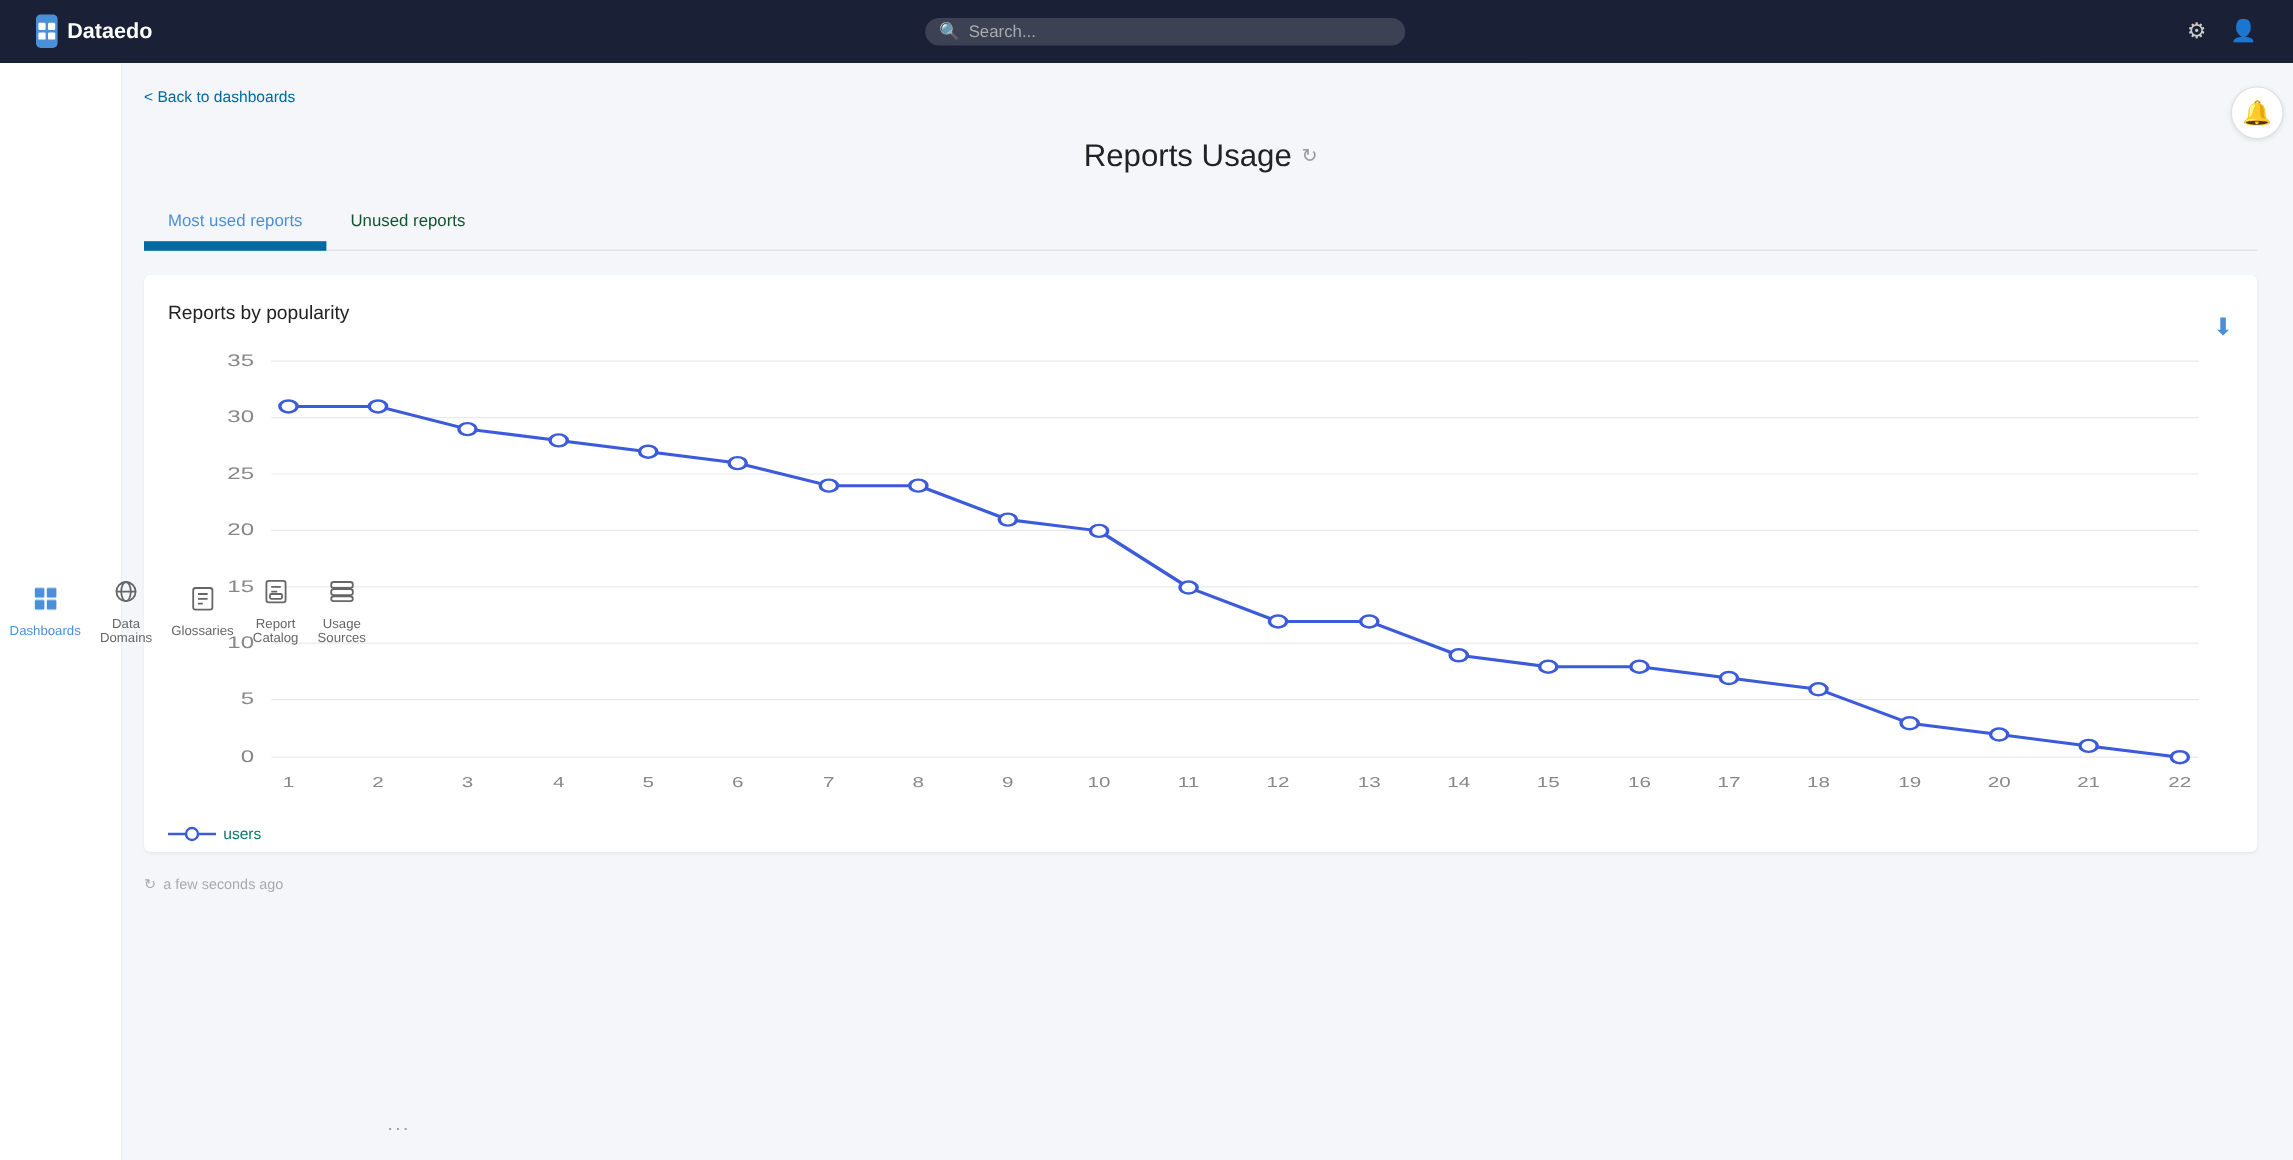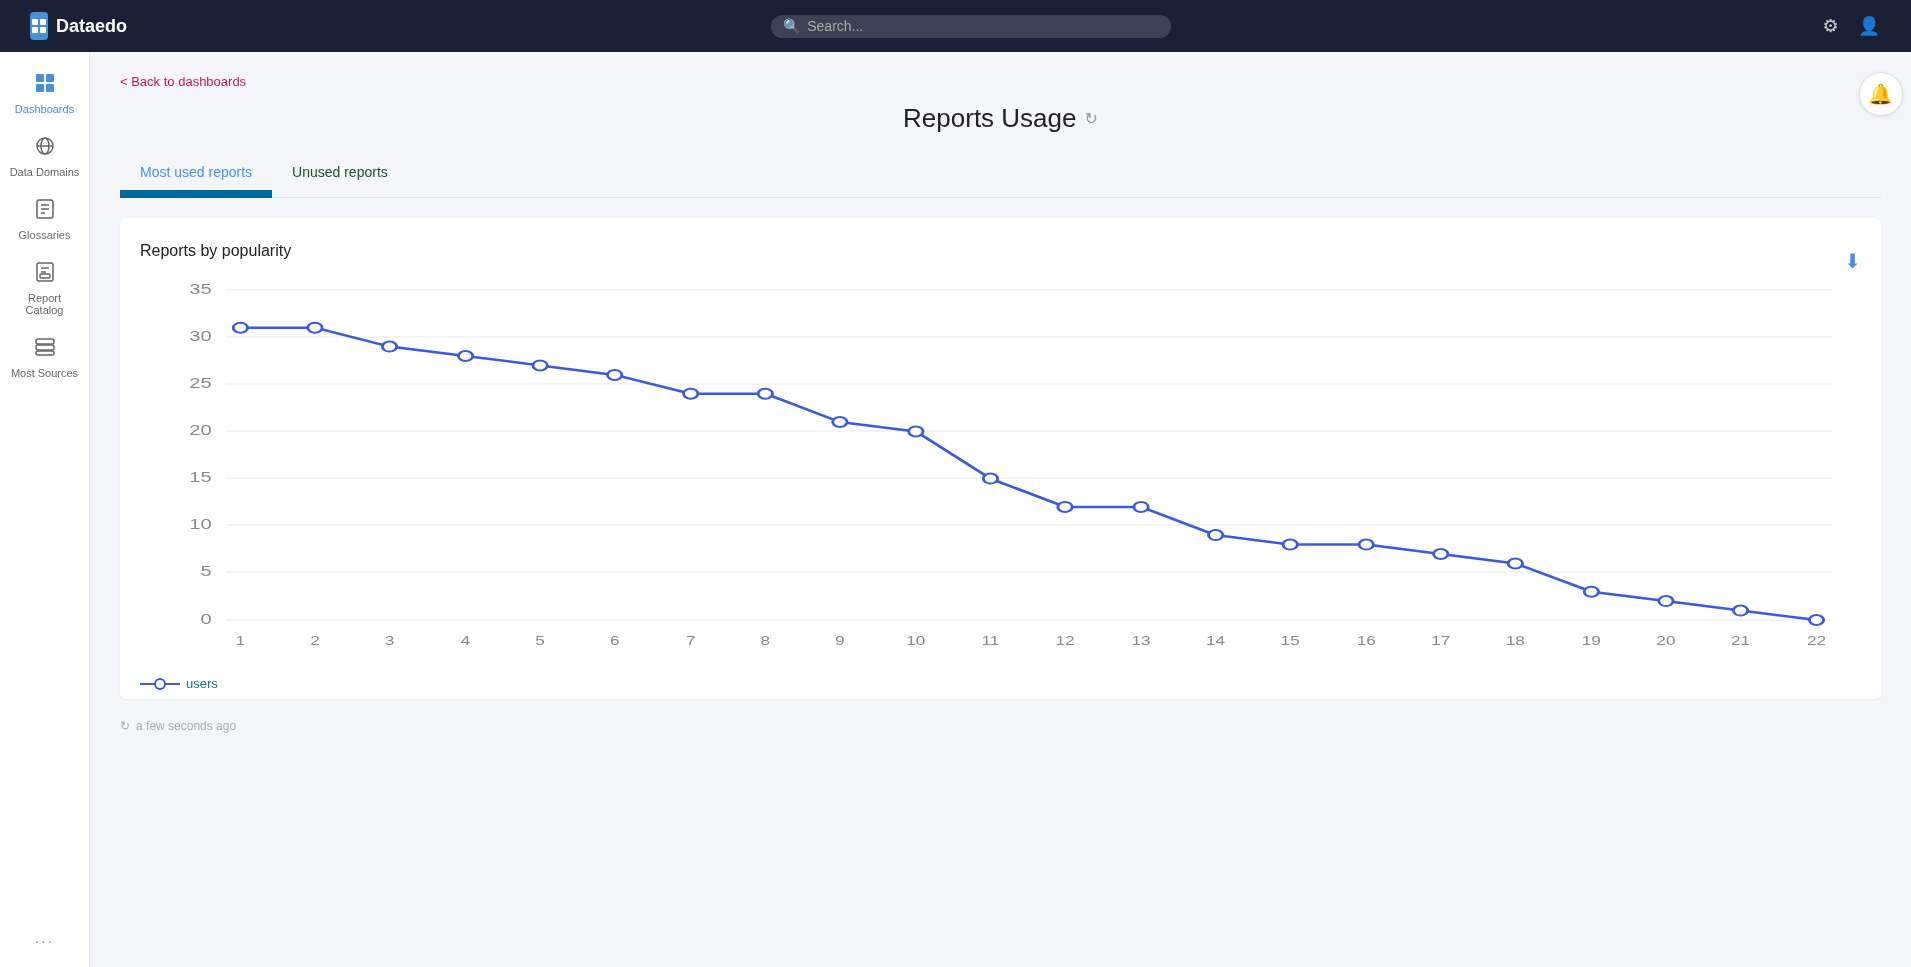--- a/index.html
+++ b/index.html
@@ -24,44 +24,44 @@
     .search-wrapper { position: relative; }
     .search-icon-wrap {
       position: absolute; left: 12px; top: 50%; transform: translateY(-50%);
       color: #aaa; font-size: 14px;
     }
     .topbar-actions { display: flex; gap: 20px; align-items: center; }
     .topbar-icon { color: #ccc; font-size: 18px; cursor: pointer; }
 
     
     .sidebar {
-      position: fixed; top: 52px; left: 0; bottom: 0; width: 90px;
-      background: white; display: flex; flex-direction: column;
+      position: fixed; top: 52px; left: 0; bottom: 0; width: 102px;
+      background: white; display: flex; 
       align-items: center; padding: 10px 0; border-right: 1px solid #e8e8e8;
       z-index: 99;
     }
     .sidebar-item {
       display: flex; flex-direction: column; align-items: center;
       gap: 4px; padding: 10px 8px; cursor: pointer; width: 100%;
       color: #666; font-size: 11px; text-align: center;
     }
     .sidebar-item.active { color: #4a90d9; }
     .sidebar-item .icon { font-size: 20px; }
     .sidebar-more { margin-top: auto; color: #999; font-size: 16px; cursor: pointer; letter-spacing: 2px; padding: 10px; }
 
     
     .main {
       margin-top: 52px; margin-left: 90px; flex: 1;
       padding: 20px 30px; overflow-y: auto; background: #f5f6fa;
       min-height: calc(967px - 52px);
     }
 
     .back-link {
-      color: #be185d; font-size: 13px; text-decoration: none;
-      display: inline-block; margin-bottom: 14px; cursor: pointer;
+      color: #0369a1; font-size: 13px; text-decoration: none;
+      display: inline-block; margin-bottom: 26px; cursor: pointer;
     }
 
     .page-title-row {
       display: flex; align-items: center; justify-content: center;
       margin-bottom: 20px; gap: 8px;
     }
     .page-title {
       font-size: 26px; font-weight: 400; color: #222; text-align: right;
     }
     .refresh-icon { color: #999; font-size: 16px; cursor: pointer; }
@@ -182,21 +182,21 @@
     <span>Report Catalog</span>
   </div>
   <div class="sidebar-item">
     <span class="icon">
       <svg width="22" height="22" viewBox="0 0 22 22" fill="none" stroke="#666" stroke-width="1.5">
         <rect x="2" y="3" width="18" height="5" rx="2"></rect>
         <rect x="2" y="9" width="18" height="5" rx="2"></rect>
         <rect x="2" y="15" width="18" height="4" rx="2"></rect>
       </svg>
     </span>
-    <span>Most Sources</span>
+    <span>Usage Sources</span>
   </div>
   <div class="sidebar-more">...</div>
 </div>
 
 <div class="bell-panel">
   <div class="bell-btn">🔔</div>
 </div>
 
 <div class="main">
   <a class="back-link">&lt; Back to dashboards</a>

